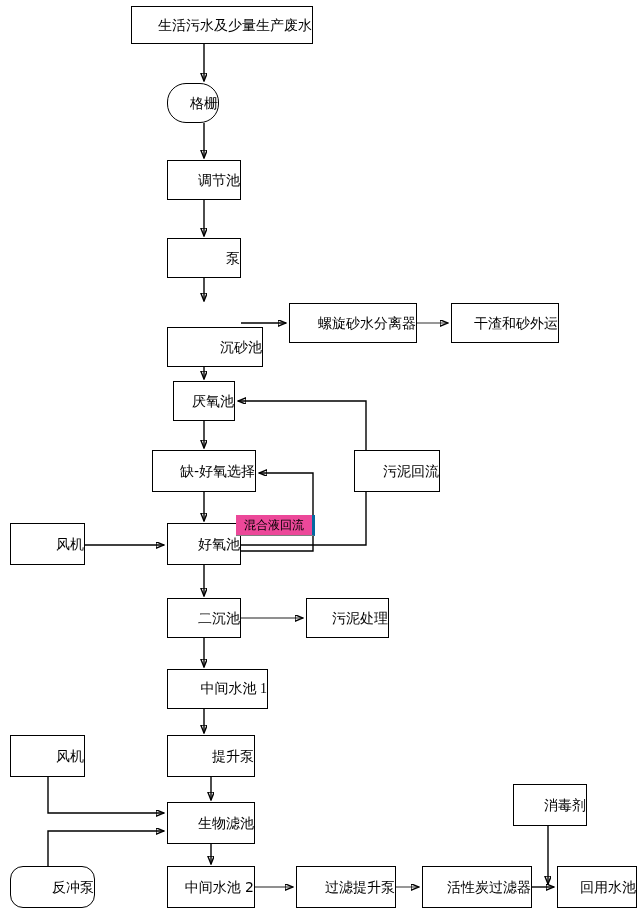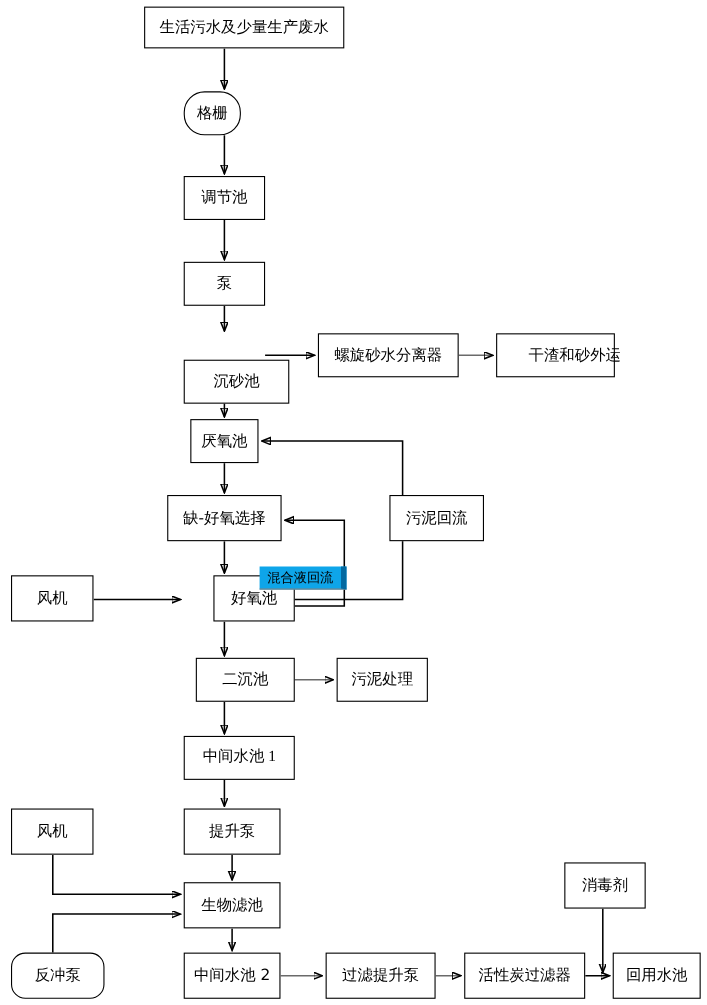--- a/index.html
+++ b/index.html
@@ -15,32 +15,32 @@
     font-family: "DejaVu Sans", "Liberation Sans", sans-serif;
     overflow: hidden;
   }
   .node {
     position: absolute;
     box-sizing: border-box;
     border: 1px solid #000000;
     background: #ffffff;
     display: flex;
     align-items: center;
-    justify-content: center;
+    justify-content: flex-end;
     color: #000000;
     font-size: 14px;
     line-height: 1;
     white-space: nowrap;
     z-index: 2;
   }
   .label-tag {
     position: absolute;
     box-sizing: border-box;
-    background: #0ea5e9;
-    border-right: 5px solid #0369a1;
+    background: #ec4899;
+    border-right: 3px solid #0369a1;
     border-bottom: 1px solid #808080;
     display: flex;
     align-items: center;
     justify-content: center;
     color: #000000;
     font-size: 12px;
     line-height: 1;
     white-space: nowrap;
     z-index: 3;
   }
@@ -137,24 +137,24 @@
   </div>
   <div class="node" style="left:152px;top:450px;width:104px;height:42px;">
     <span>缺-好氧选择</span>
   </div>
   <div class="node" style="left:322px;top:450px;width:86px;height:42px;margin-left:32px;">
     <span>污泥回流</span>
   </div>
   <div class="node" style="left:10px;top:523px;width:75px;height:42px;">
     <span>风机</span>
   </div>
-  <div class="node" style="left:167px;top:523px;width:74px;height:42px;margin-left:27px;">
+  <div class="node" style="left:167px;top:523px;width:74px;height:42px;">
     <span>好氧池</span>
   </div>
-  <div class="node" style="left:178px;top:598px;width:90px;height:40px;">
+  <div class="node" style="left:167px;top:598px;width:74px;height:40px;">
     <span>二沉池</span>
   </div>
   <div class="node" style="left:306px;top:598px;width:83px;height:40px;">
     <span>污泥处理</span>
   </div>
   <div class="node" style="left:167px;top:669px;width:101px;height:40px;font-family:Liberation Serif, serif;">
     <span>中间水池 1</span>
   </div>
   <div class="node" style="left:167px;top:735px;width:88px;height:42px;">
     <span>提升泵</span>

